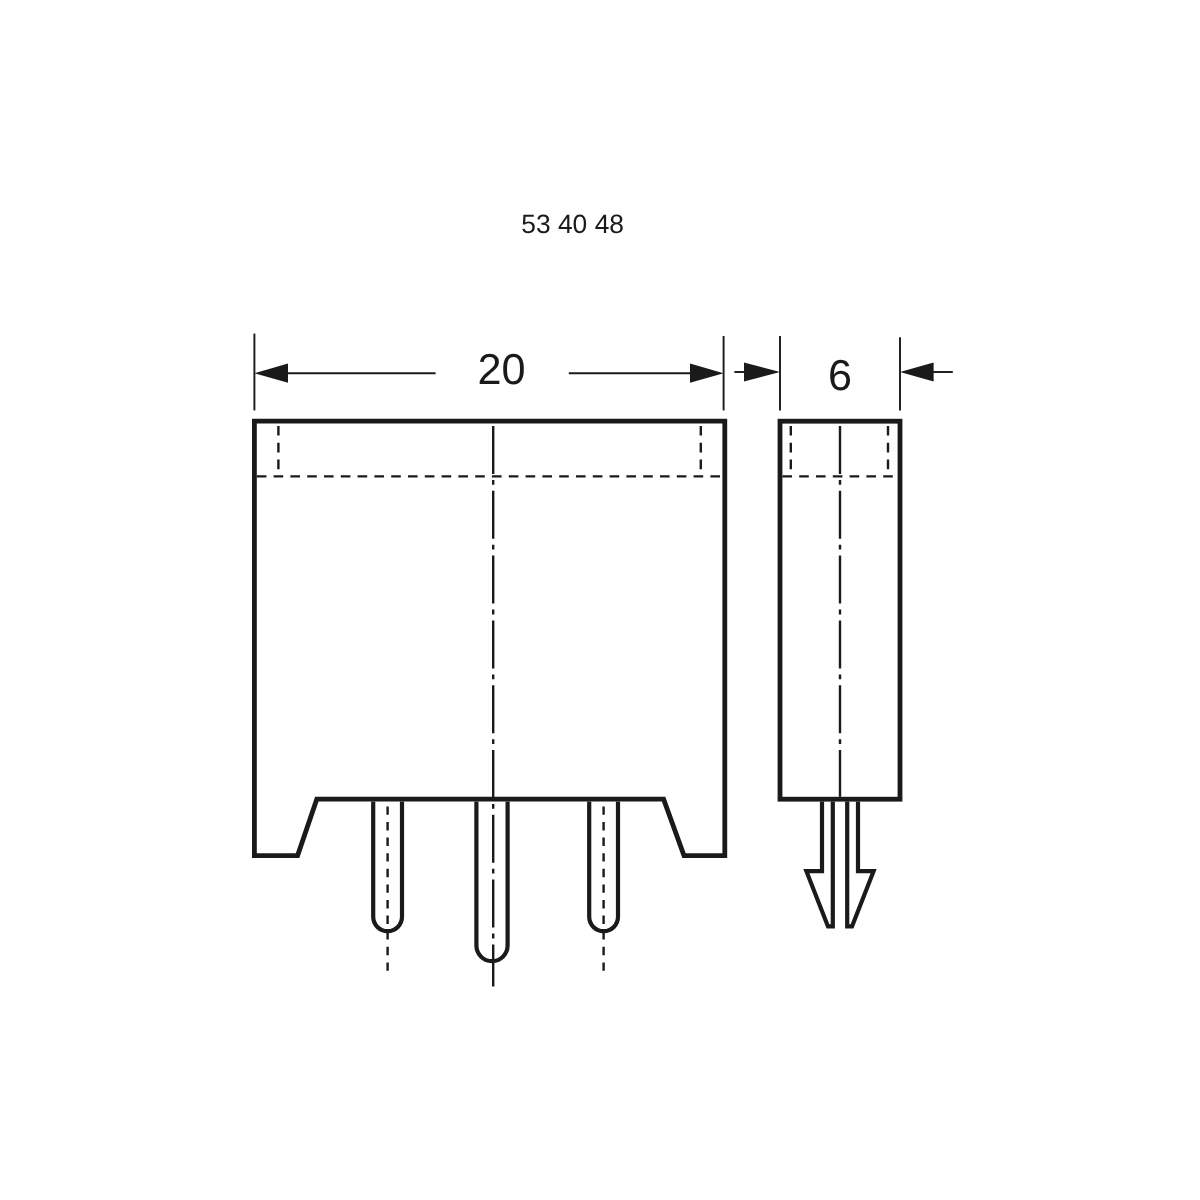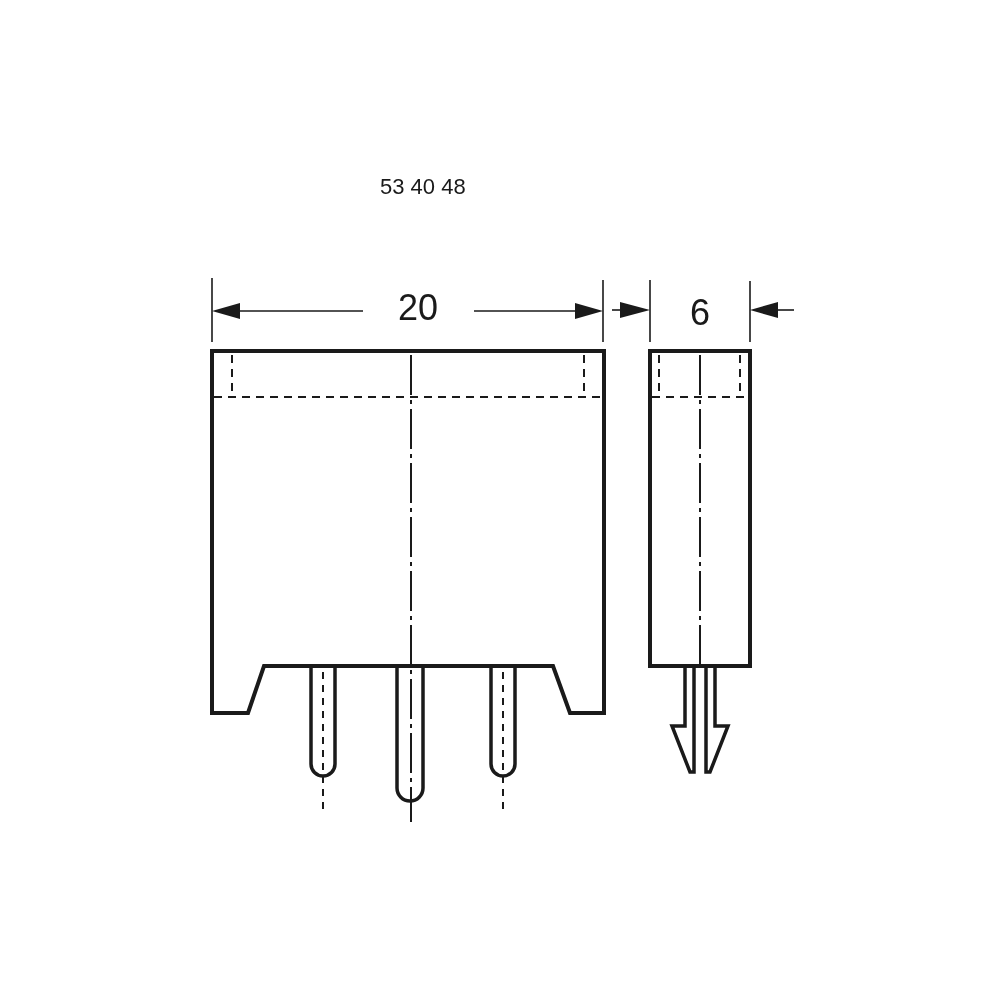--- a/index.html
+++ b/index.html
@@ -1,18 +1,18 @@
 <!DOCTYPE html>
 <html><head>
   <meta charset="utf-8">
   <style>
     html, body { margin: 0; padding: 0; background: #ffffff; }
     body { width: 1000px; height: 1000px; position: relative; overflow: hidden; }
     #drawing { position: absolute; left: 0; top: 0; }
-    .part-number { position: absolute; left: 380px; top: 174px; width: 140px; text-align: left;
+    .part-number { position: absolute; left: 380px; top: 174px; width: 140px; text-align: right;
       font-family: "Liberation Sans", sans-serif; font-size: 22px; color: #1a1a1a; }
     .dim-text { font-family: "Liberation Sans", sans-serif; fill: #1a1a1a; }
     .outline { fill: none; stroke: #1a1a1a; stroke-width: 4; stroke-linejoin: miter; }
     .thin { fill: none; stroke: #1a1a1a; stroke-width: 1.6; }
     .hidden { fill: none; stroke: #1a1a1a; stroke-width: 2; stroke-dasharray: 8 6; }
     .center { fill: none; stroke: #1a1a1a; stroke-width: 2; stroke-dasharray: 40 5 4 5; }
     .arrowhead { fill: #1a1a1a; stroke: none; }
   </style>
 </head>
 <body>

